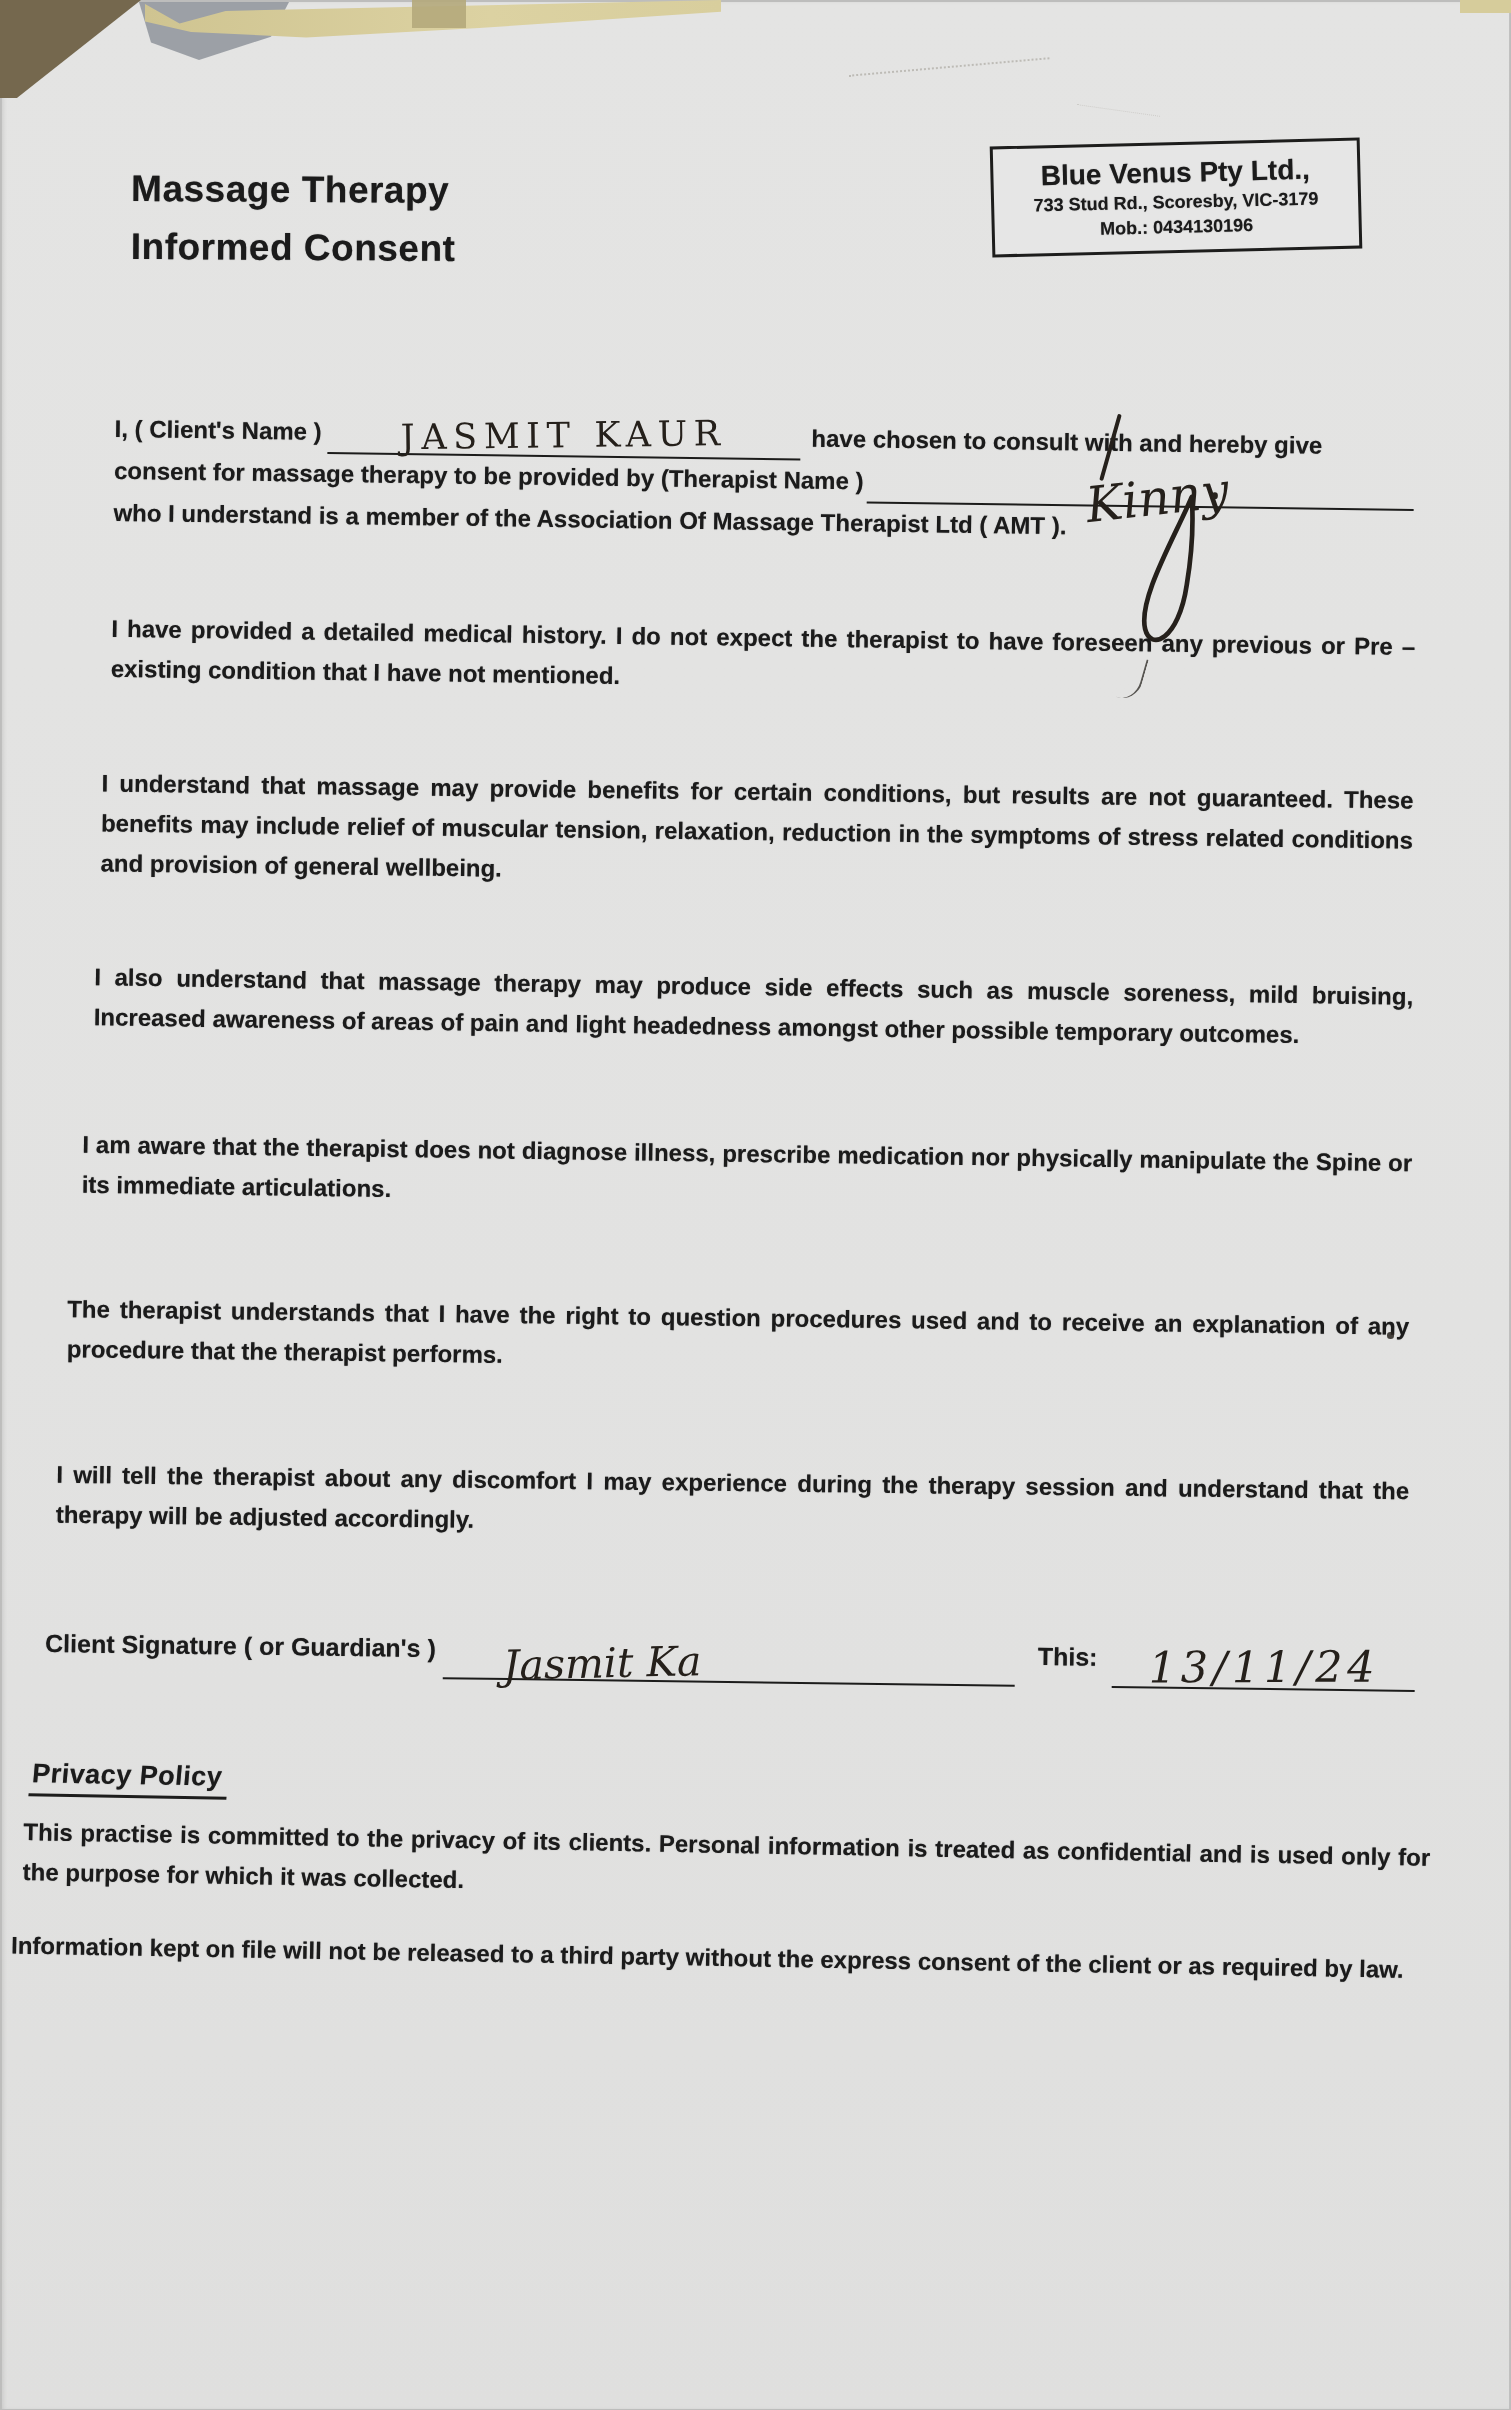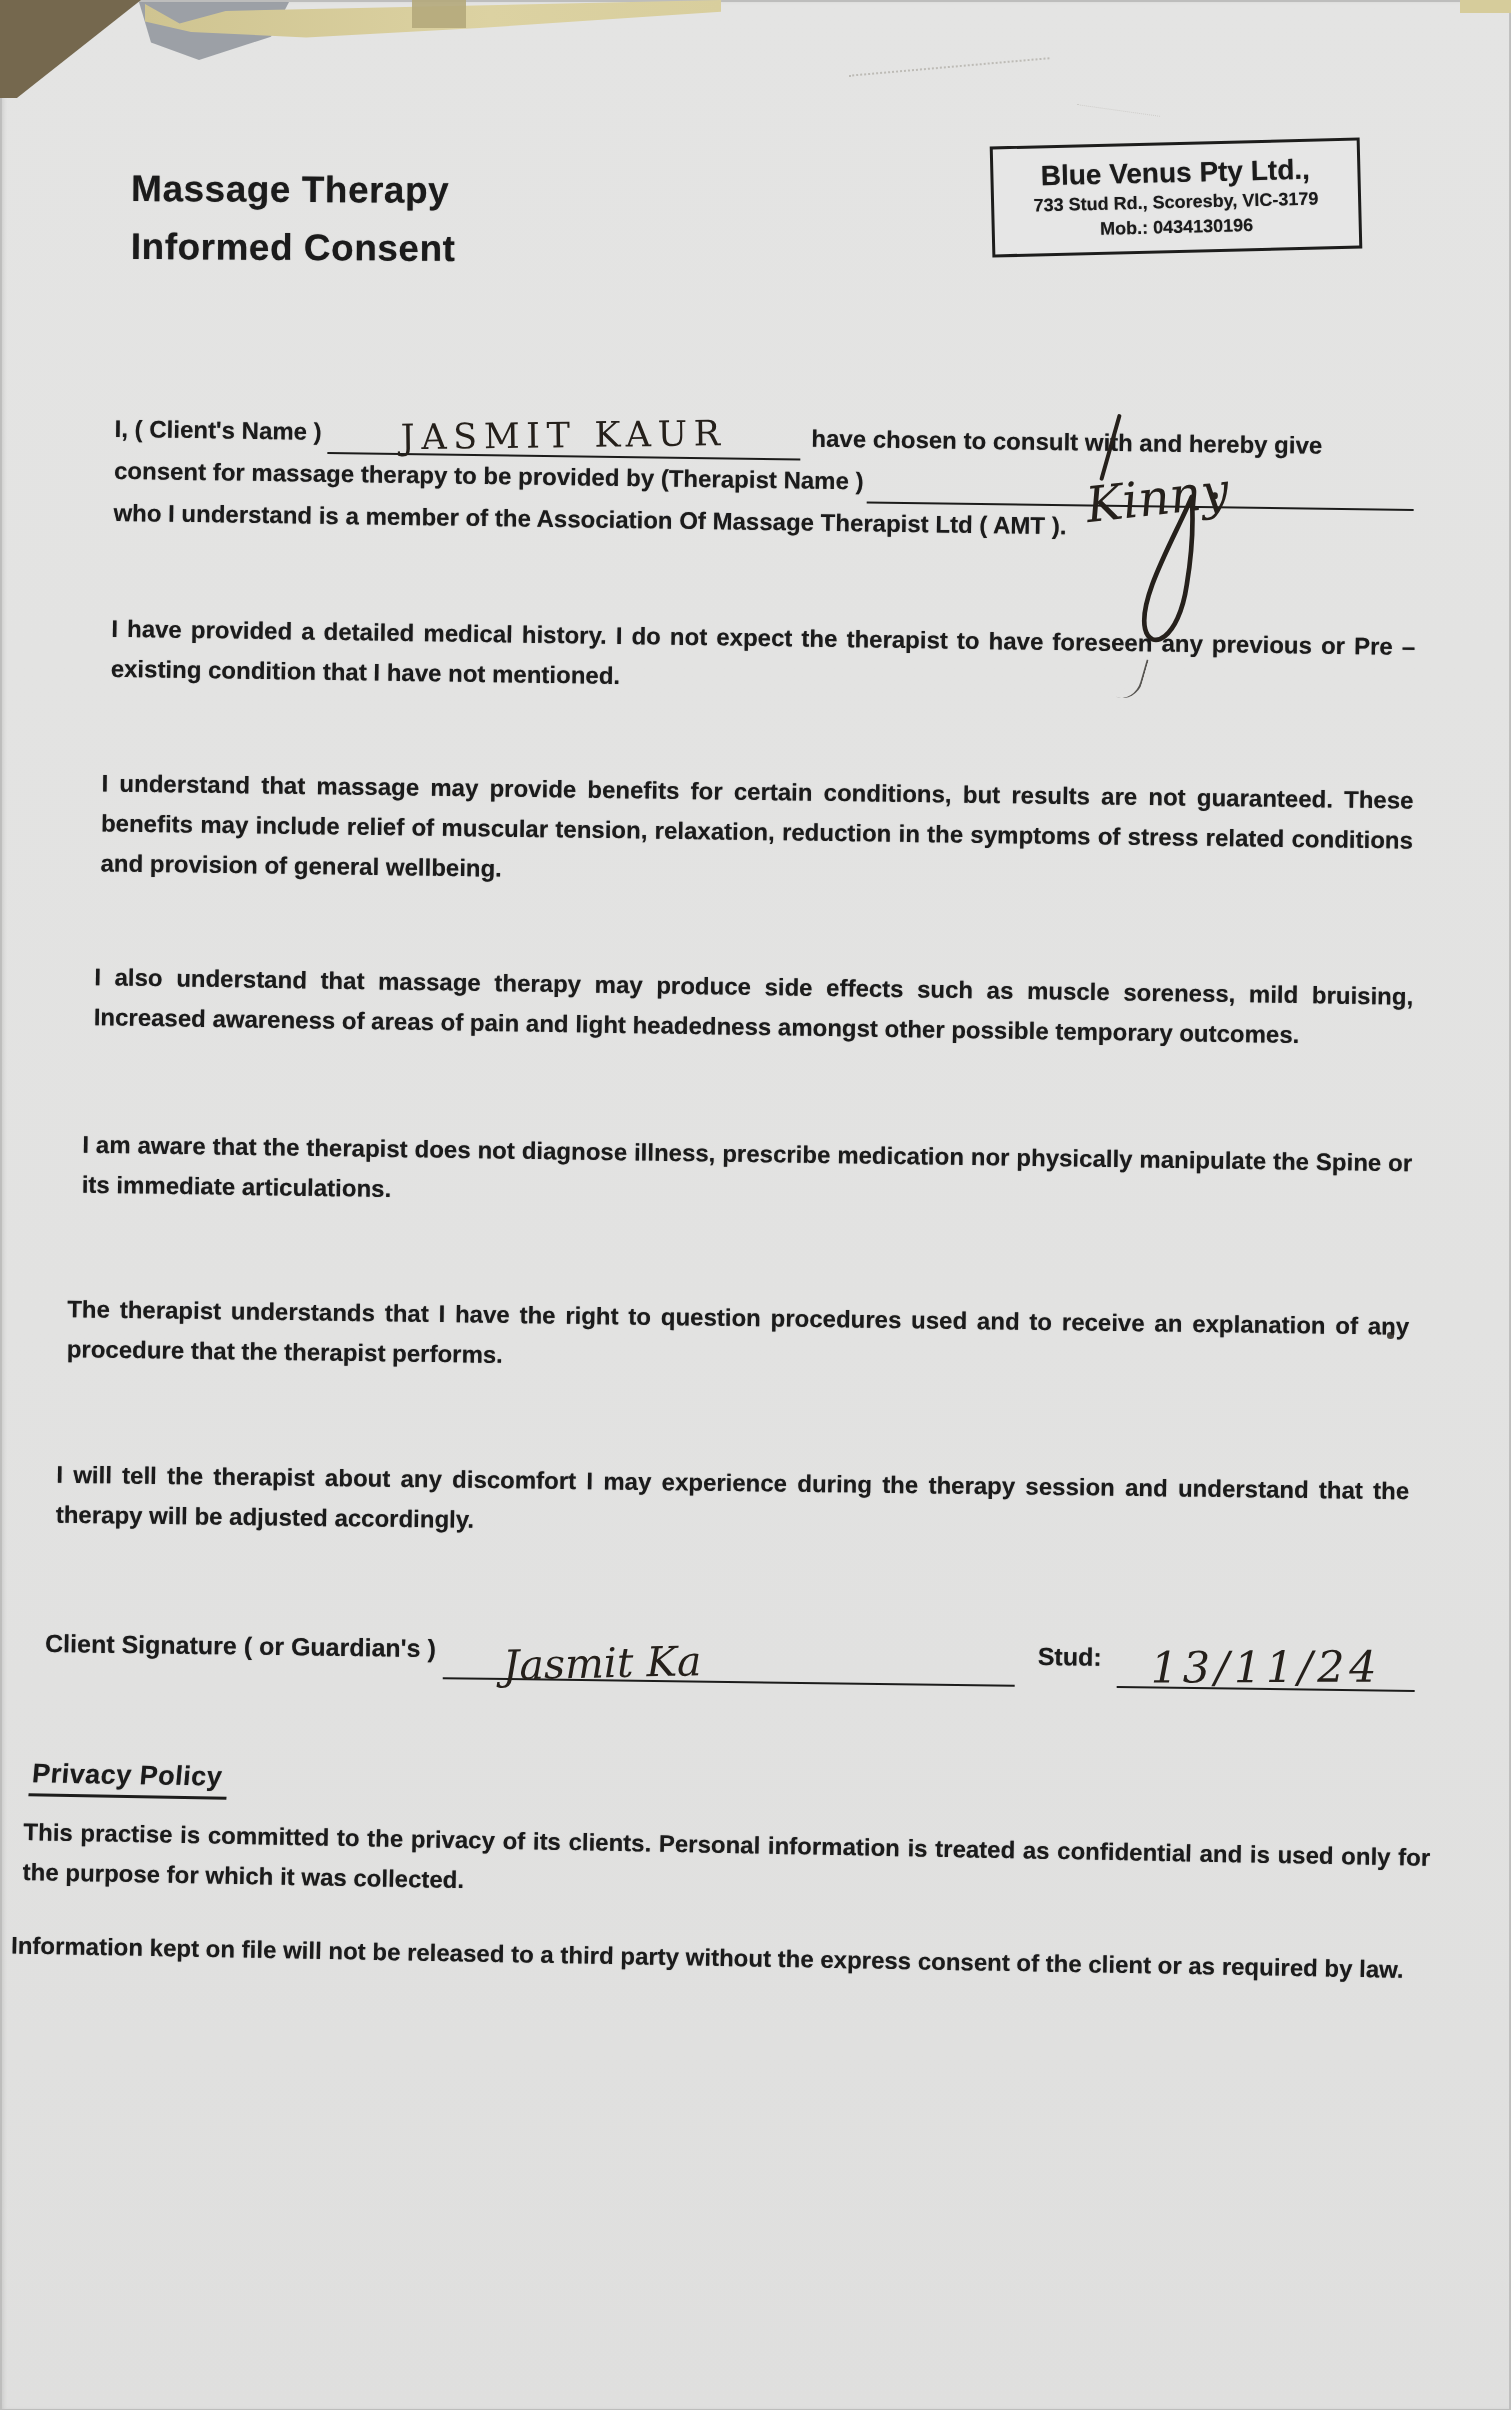--- a/index.html
+++ b/index.html
@@ -95,21 +95,21 @@
 
   <div class="art" style="left:1122px;top:656px;width:19px;height:45px;border-right:2.8px solid #35322e;border-radius:0 0 26px 0;transform:rotate(16deg);opacity:.8;"></div>
 
   <div class="art ink-dot" style="left:1387px;top:1332px;opacity:.85;"></div>
 
   <div class="sig-row">
     <span class="print">Client Signature ( or Guardian's )</span>
     <span class="fill" style="width:572px;margin-left:7.5px;height:37px;">
       <span class="hw hw-client-sig">Jasmit Ka</span>
     </span>
-    <span class="print" style="margin-left:22.5px;">Stud:</span>
+    <span class="print" style="margin-left:22.5px;">This:</span>
     <span class="fill" style="flex:1;margin-left:15px;height:43px;">
       <span class="hw hw-date">13/11/24</span>
     </span>
   </div>
 
   <div class="privacy-heading print">Privacy Policy</div>
   <div class="body-para print" style="left:22.5px;top:1825px;width:1407px;transform:rotate(1.05deg);">This practise is committed to the privacy of its clients. Personal information is treated as confidential and is used only for the purpose for which it was collected.</div>
   <div class="body-para print" style="left:11.2px;top:1938px;width:1424px;transform:rotate(1deg);">Information kept on file will not be released to a third party without the express consent of the client or as required by law.</div>
 
 </div>

